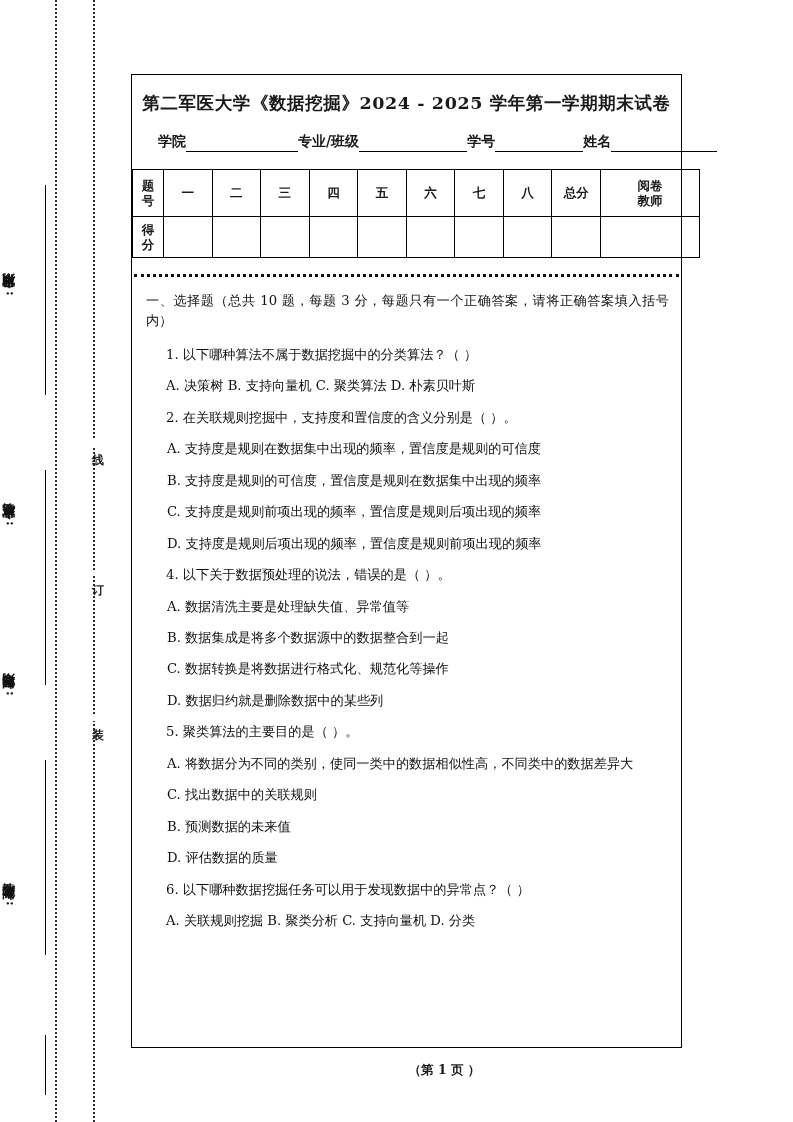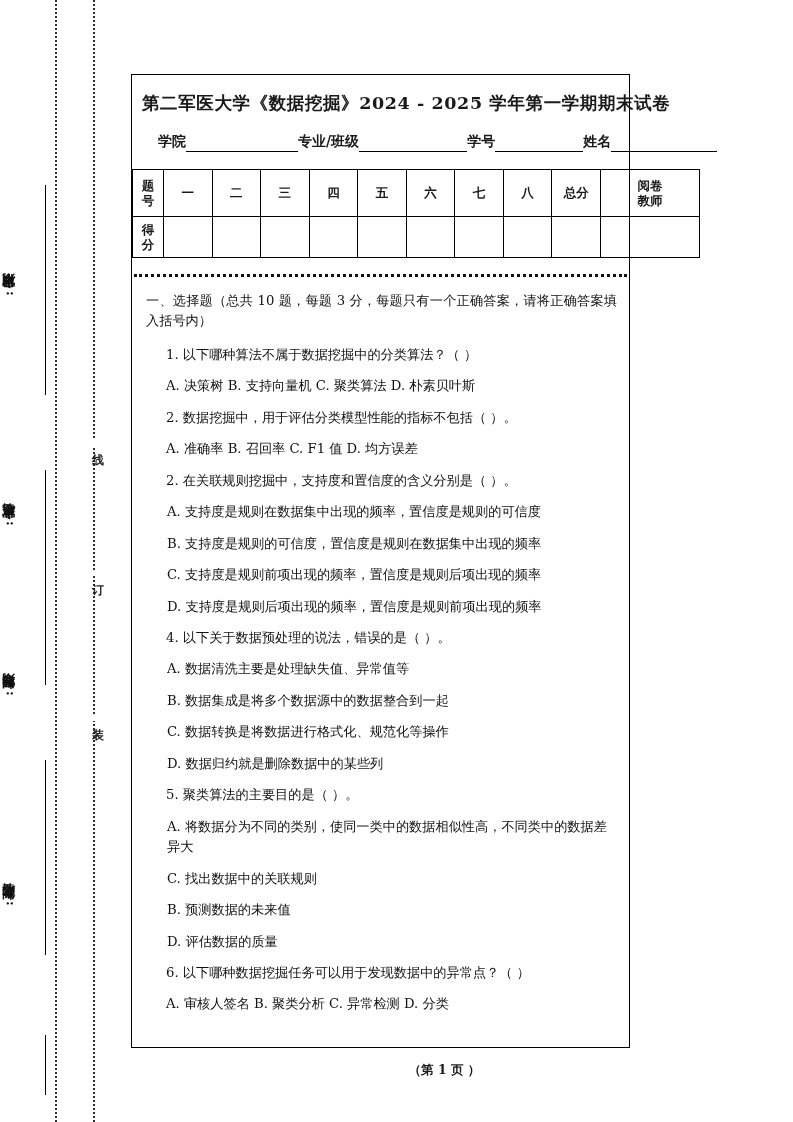--- a/index.html
+++ b/index.html
@@ -76,21 +76,21 @@
   }
   #seal-xian { top: 440px; }
   #seal-ding { top: 570px; }
   #seal-zhuang { top: 715px; }
 
   
   #paper-frame {
     position: absolute;
     left: 131px;
     top: 74px;
-    width: 499px;
+    width: 551px;
     height: 974px;
     border: 1.6px solid #000;
     box-sizing: border-box;
   }
 
   
   #exam-title {
     margin: 16px 10px 0 10px;
     text-align: center;
     font-size: 17.5px;
@@ -281,24 +281,20 @@
   <div id="dotted-separator"></div>
 
   <div id="question-body">
     <p class="section-heading">一、选择题（总共 10 题，每题 3 分，每题只有一个正确答案，请将正确答案填入括号内）</p>
 
     <div class="q-block">
       <p class="question-stem">1.  以下哪种算法不属于数据挖掘中的分类算法？（    ）</p>
       <p class="option-inline">A.  决策树   B.  支持向量机   C.  聚类算法   D.  朴素贝叶斯</p>
     </div>
 
-    <div class="q-block">
-      <p class="question-stem">2.  数据挖掘中，用于评估分类模型性能的指标不包括（    ）。</p>
-      <p class="option-inline">A.  准确率   B.  召回率   C. F1 值   D.  均方误差</p>
-    </div>
 
     <div class="q-block">
       <p class="question-stem">2.  在关联规则挖掘中，支持度和置信度的含义分别是（    ）。</p>
       <p class="option-row">A.  支持度是规则在数据集中出现的频率，置信度是规则的可信度</p>
       <p class="option-row">B.  支持度是规则的可信度，置信度是规则在数据集中出现的频率</p>
       <p class="option-row">C.  支持度是规则前项出现的频率，置信度是规则后项出现的频率</p>
       <p class="option-row">D.  支持度是规则后项出现的频率，置信度是规则前项出现的频率</p>
     </div>
 
     <div class="q-block">
@@ -312,19 +308,19 @@
     <div class="q-block">
       <p class="question-stem">5.  聚类算法的主要目的是（    ）。</p>
       <p class="option-row">A.  将数据分为不同的类别，使同一类中的数据相似性高，不同类中的数据差异大</p>
       <p class="option-row">C.  找出数据中的关联规则</p>
       <p class="option-row">B.  预测数据的未来值</p>
       <p class="option-row">D.  评估数据的质量</p>
     </div>
 
     <div class="q-block">
       <p class="question-stem">6.  以下哪种数据挖掘任务可以用于发现数据中的异常点？（    ）</p>
-      <p class="option-inline">A.  审核人签名   B.  聚类分析   C.  异常检测   D.  分类</p>
+      <p class="option-inline">A.  关联规则挖掘   B.  聚类分析   C.  支持向量机   D.  分类</p>
     </div>
   </div>
 
 </div>
 
 <div id="page-footer">（第 1 页 ）</div>
 
 </body></html>

